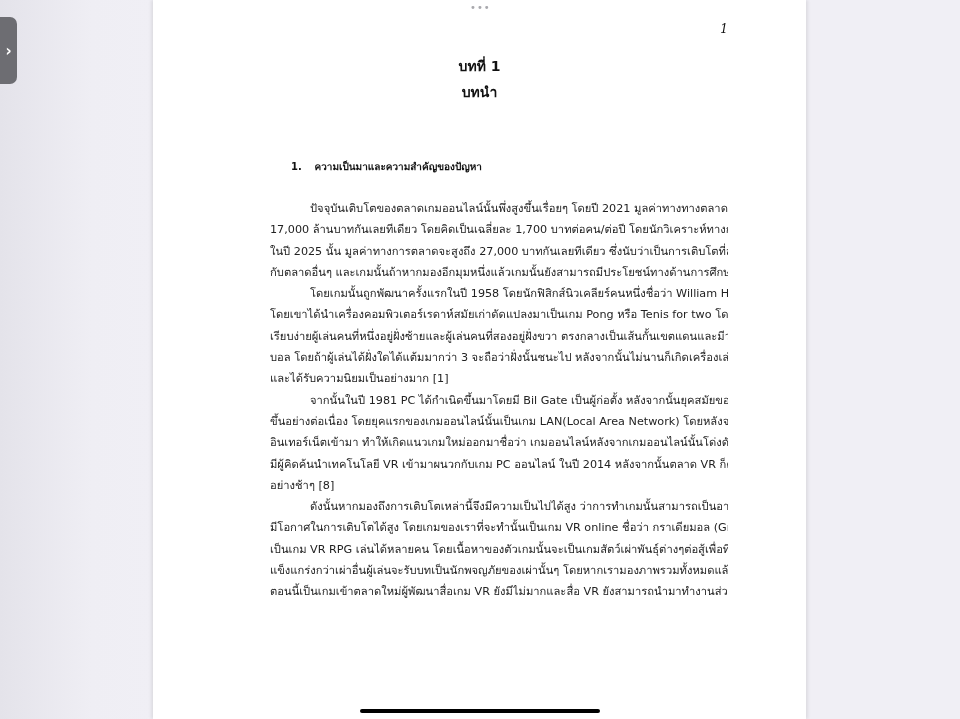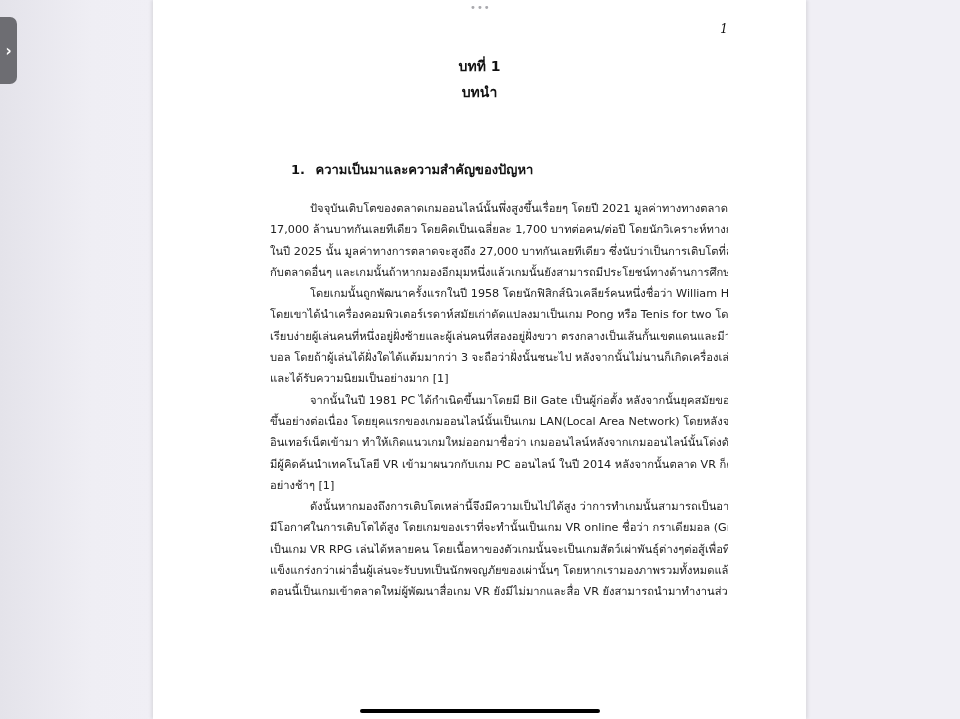--- a/index.html
+++ b/index.html
@@ -38,21 +38,21 @@
     font-family:"DejaVu Serif", serif; font-style:italic; font-size:12px; color:#111;
   }
   .chapter-title, .chapter-sub {
     position:absolute; left:0; width:653px; text-align:center;
     font-weight:bold; font-size:14px; color:#111;
   }
   .chapter-title { top:55px; }
   .chapter-sub { top:81px;text-align:center; }
   .section-heading {
     position:absolute; left:138px; top:159px;
-    font-weight:bold; font-size:13px; color:#111;
+    font-weight:bold; font-size:10px; color:#111;
   }
   .section-heading .num { display:inline-block; width:20px; }
   .body-text {
     position:absolute; left:117px; width:458px; top:198px;
     font-size:11.2px; line-height:21.3px; color:#222;
     text-align:justify;
   }
   .body-text .line { white-space:nowrap; overflow:hidden; text-align:justify; text-align-last:justify; height:21.3px; }
   .body-text .line.last { text-align-last:left; }
   .body-text .line.indent { padding-left:40px; }
@@ -94,21 +94,21 @@
     <div class="line indent">โดยเกมนั้นถูกพัฒนาครั้งแรกในปี 1958 โดยนักฟิสิกส์นิวเคลียร์คนหนึ่งชื่อว่า William Higinbotham</div>
     <div class="line">โดยเขาได้นำเครื่องคอมพิวเตอร์เรดาห์สมัยเก่าดัดแปลงมาเป็นเกม Pong หรือ Tenis for two โดยตัวเกมมีความ</div>
     <div class="line">เรียบง่ายผู้เล่นคนที่หนึ่งอยู่ฝั่งซ้ายและผู้เล่นคนที่สองอยู่ฝั่งขวา ตรงกลางเป็นเส้นกั้นเขตแดนและมีวงกลมเป็นลูก</div>
     <div class="line">บอล โดยถ้าผู้เล่นได้ฝั่งใดได้แต้มมากว่า 3 จะถือว่าฝั่งนั้นชนะไป หลังจากนั้นไม่นานก็เกิดเครื่องเล่นคอนโซลขึ้นมา</div>
     <div class="line last">และได้รับความนิยมเป็นอย่างมาก [1]</div>
 
     <div class="line indent">จากนั้นในปี 1981 PC ได้กำเนิดขึ้นมาโดยมี Bil Gate เป็นผู้ก่อตั้ง หลังจากนั้นยุคสมัยของเกมก็ได้เพิ่มพูน</div>
     <div class="line">ขึ้นอย่างต่อเนื่อง โดยยุคแรกของเกมออนไลน์นั้นเป็นเกม LAN(Local Area Network) โดยหลังจากนั้นไม่นานก็ได้มี</div>
     <div class="line">อินเทอร์เน็ตเข้ามา ทำให้เกิดแนวเกมใหม่ออกมาชื่อว่า เกมออนไลน์หลังจากเกมออนไลน์นั้นโด่งดังอย่างต่อเนื่องจึง</div>
     <div class="line">มีผู้คิดค้นนำเทคโนโลยี VR เข้ามาผนวกกับเกม PC ออนไลน์ ในปี 2014 หลังจากนั้นตลาด VR ก็ค่อยๆขยายตัวขึ้น</div>
-    <div class="line last">อย่างช้าๆ [1]</div>
+    <div class="line last">อย่างช้าๆ [8]</div>
 
     <div class="line indent">ดังนั้นหากมองถึงการเติบโตเหล่านี้จึงมีความเป็นไปได้สูง ว่าการทำเกมนั้นสามารถเป็นอาชีพที่มั่งคงได้และ</div>
     <div class="line">มีโอกาศในการเติบโตได้สูง โดยเกมของเราที่จะทำนั้นเป็นเกม VR online ชื่อว่า กราเดียมอล (Gradiamal) โดยจะ</div>
     <div class="line">เป็นเกม VR RPG เล่นได้หลายคน โดยเนื้อหาของตัวเกมนั้นจะเป็นเกมสัตว์เผ่าพันธุ์ต่างๆต่อสู้เพื่อที่จะได้อยู่รอดและ</div>
     <div class="line">แข็งแกร่งกว่าเผ่าอื่นผู้เล่นจะรับบทเป็นนักพจญภัยของเผ่านั้นๆ โดยหากเรามองภาพรวมทั้งหมดแล้วเกม VR ซึ่ง</div>
     <div class="line last">ตอนนี้เป็นเกมเข้าตลาดใหม่ผู้พัฒนาสื่อเกม VR ยังมีไม่มากและสื่อ VR ยังสามารถนำมาทำงานส่วนอื่นได้อีกด้วย</div>
   </div>
 </div>
 
 <div class="home-indicator"></div>

